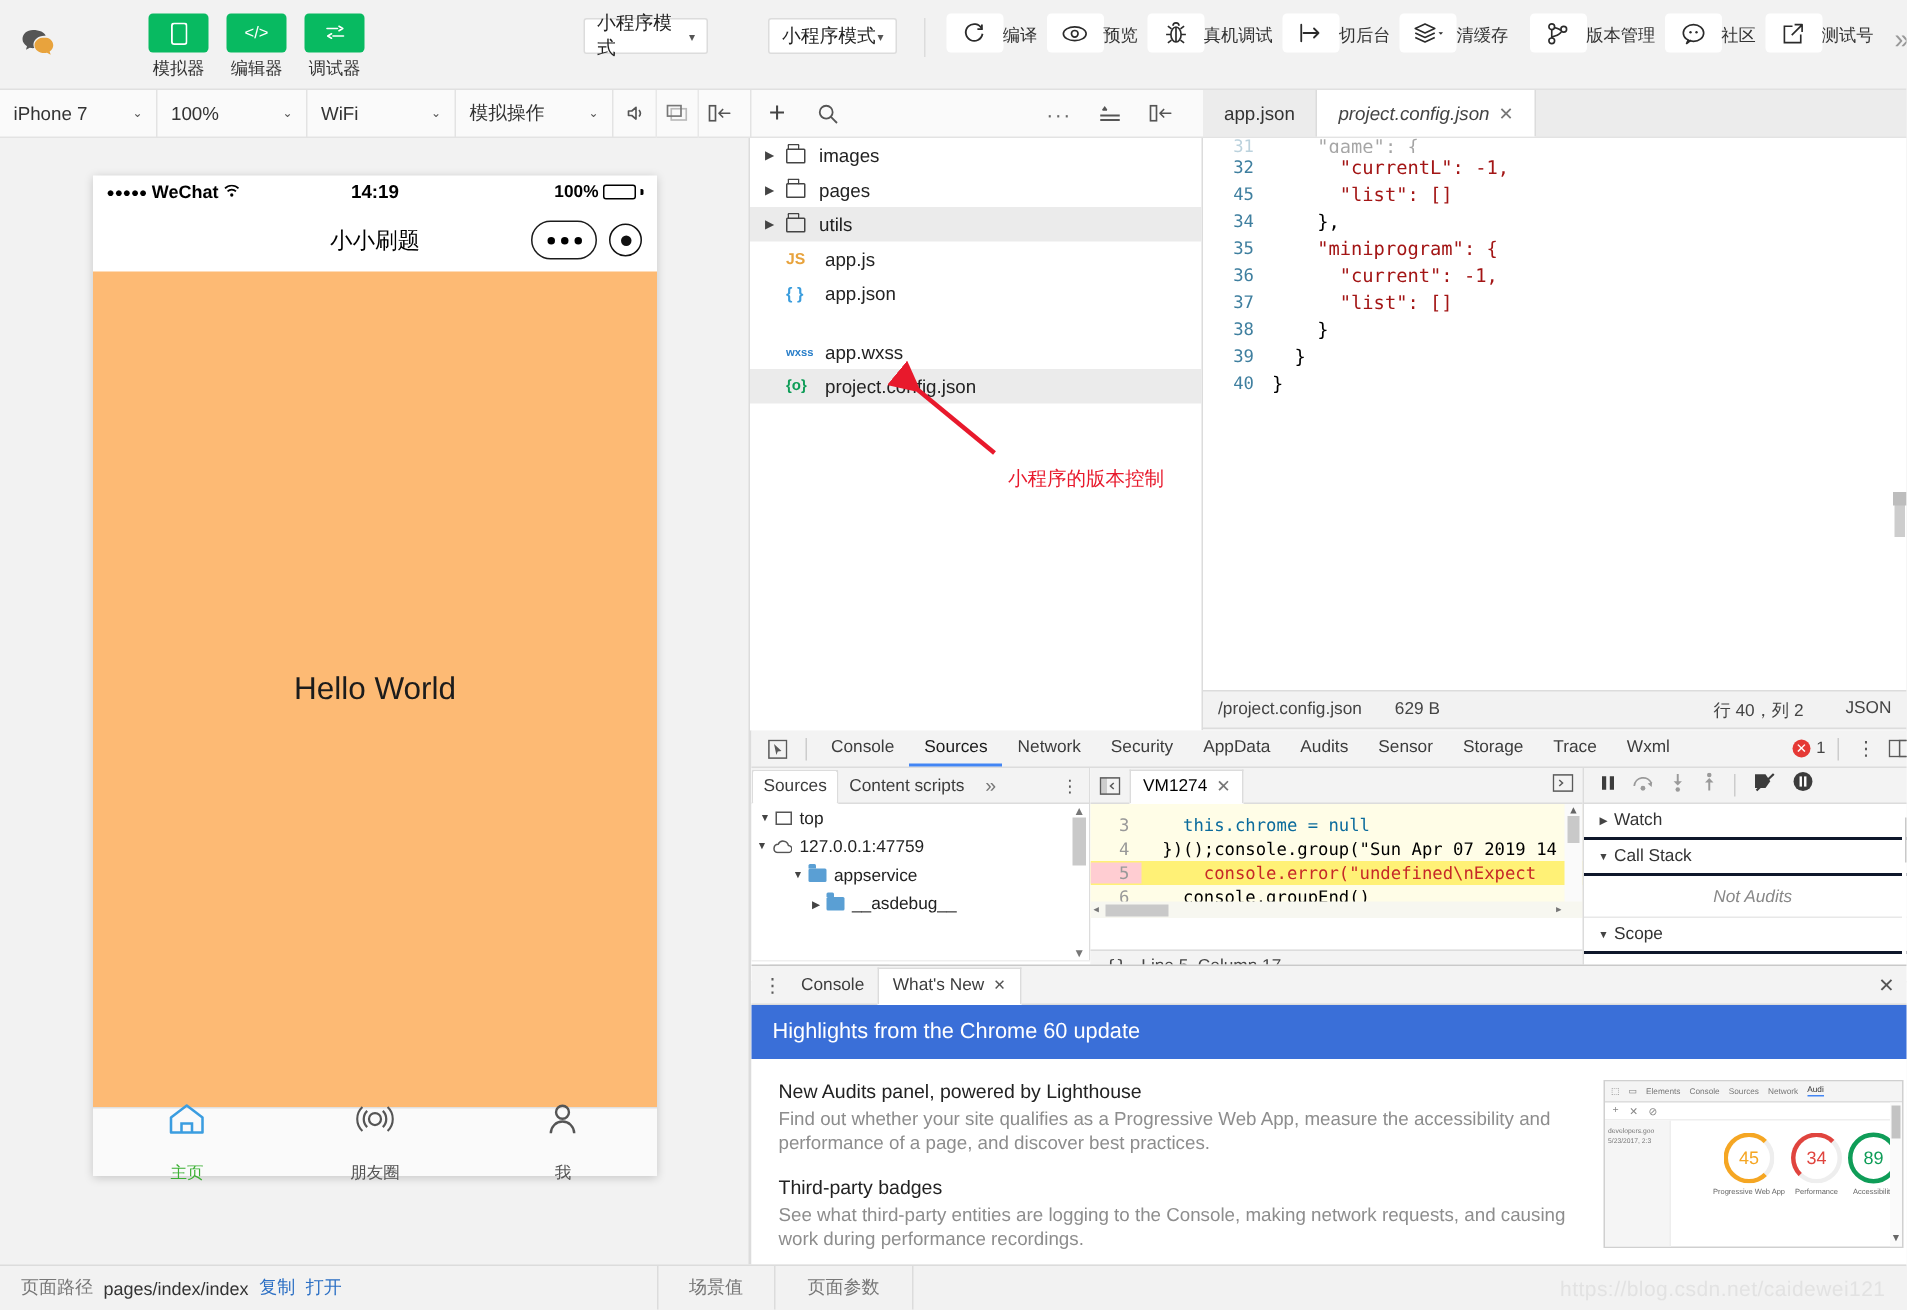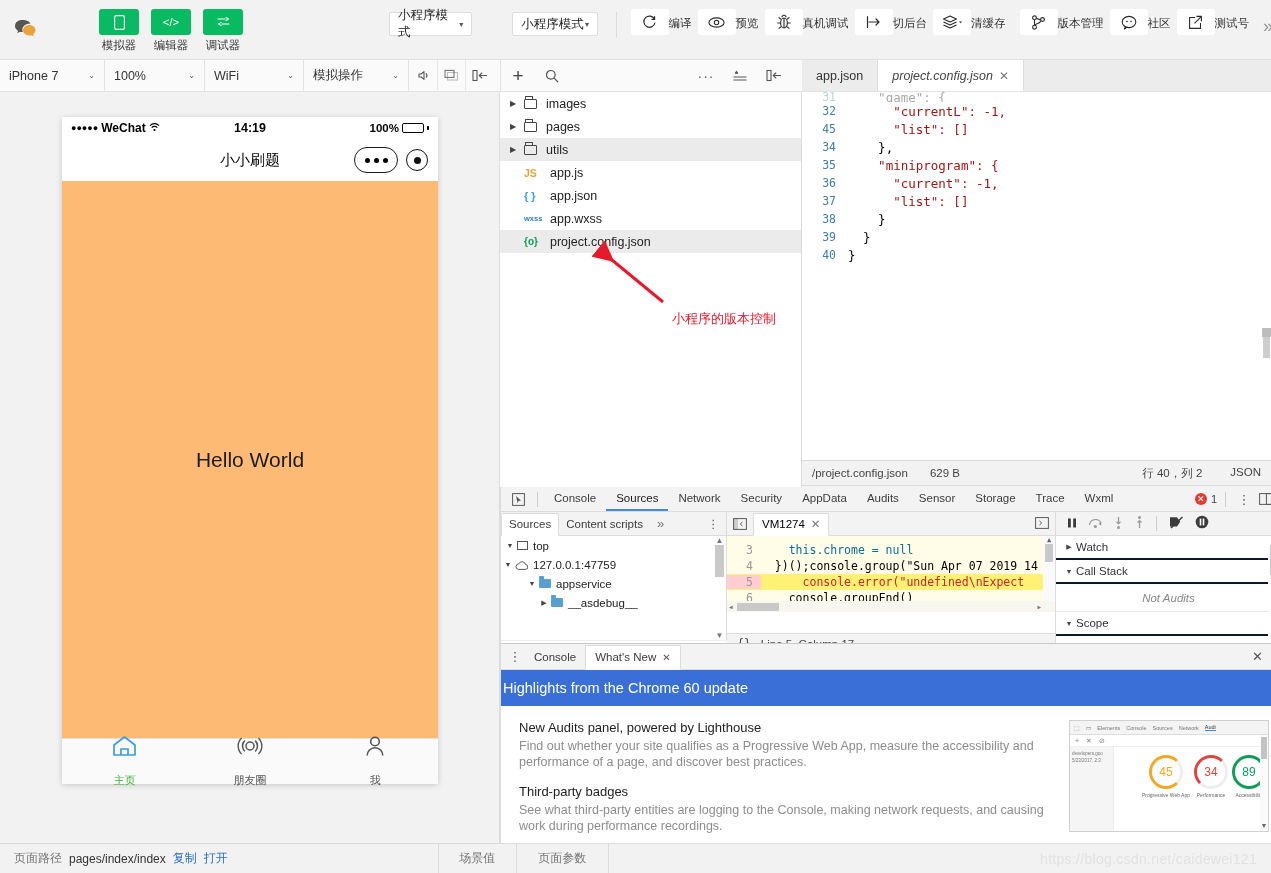--- a/index.html
+++ b/index.html
@@ -226,21 +226,21 @@
   .dbg-np { height: 28px; display: flex; align-items: center; justify-content: center;
             font-size: 11.5px; color: #888; font-style: italic; border-bottom: 1px solid #e8e8e8; }
 
   
   .drawer { position: absolute; left: 0; top: 156px; width: 771px; height: 200px; background: #fff; border-top: 1px solid #c9c9c9;}
   .dr-tabs { height: 26px; background: #f3f3f3; border-bottom: 1px solid #dcdcdc; display: flex; align-items: center; padding-left: 4px; }
   .dr-tab { padding: 0 9px; height: 25px; display: flex; align-items: center; gap: 6px; font-size: 11.5px; color: #3c3c3c; cursor: pointer; }
   .dr-tab.active { background: #fff; border: 1px solid #dcdcdc; border-bottom-color: #fff; margin-top: 1px; }
   .dr-close { margin-left: auto; padding-right: 9px; color: #555; cursor: pointer; font-size: 13px; }
   .wn-banner { height: 36px; background: #3a6fd8; color: #fff; display: flex; align-items: center;
-               padding-left: 2px; font-size: 14.5px; }
+               padding-left: 14px; font-size: 14.5px; }
   .wn-body { display: flex; padding: 14px 0 0 18px; gap: 10px; }
   .wn-left { width: 540px; }
   .wn-h { font-size: 13px; color: #222; margin-bottom: 3px; }
   .wn-p { font-size: 12.5px; color: #8d8d8d; line-height: 16px; margin-bottom: 14px; }
   .wn-shot { width: 200px; height: 112px; border: 1px solid #d0d0d0; background: #fff; position: relative; overflow: hidden; }
   .shot-tabs { height: 14px; background:#f4f4f4; border-bottom:1px solid #ddd; display:flex; align-items:center; gap:6px; padding-left:4px; font-size:5.5px; color:#777;}
   .shot-tabs .a { color:#333; border-bottom: 1.5px solid #4285f4; }
   .shot-row2 { height: 12px; border-bottom:1px solid #eee; display:flex; align-items:center; gap:7px; padding-left:5px; font-size:7px; color:#888;}
   .shot-main { display: flex; height: 84px; gap: 26px; }
   .shot-side { width: 44px; border-right:1px solid #eee; padding: 3px 2px; font-size:4.5px; color:#777; background:#f5f5f5; line-height: 7px;}
@@ -568,21 +568,21 @@
           <span class="ext-js">JS</span>
         </span>
       <span style="margin-left:4px;">app.js</span>
     </div>
     <div class="frow" style="padding-left:24px;">
       <span class="ficon">
           <span class="ext-json">{ }</span>
         </span>
       <span style="margin-left:4px;">app.json</span>
     </div>
-    <div class="frow" style="padding-left:24px;">
+    <div class="frow" style="padding-left:24px;margin-top:16px;">
       <span class="ficon">
           <span class="ext-wxss">wxss</span>
         </span>
       <span style="margin-left:4px;">app.wxss</span>
     </div>
     <div class="frow sel" style="padding-left:24px;">
       <span class="ficon">
           <span class="ext-pcfg">{o}</span>
         </span>
       <span style="margin-left:4px;">project.config.json</span>

